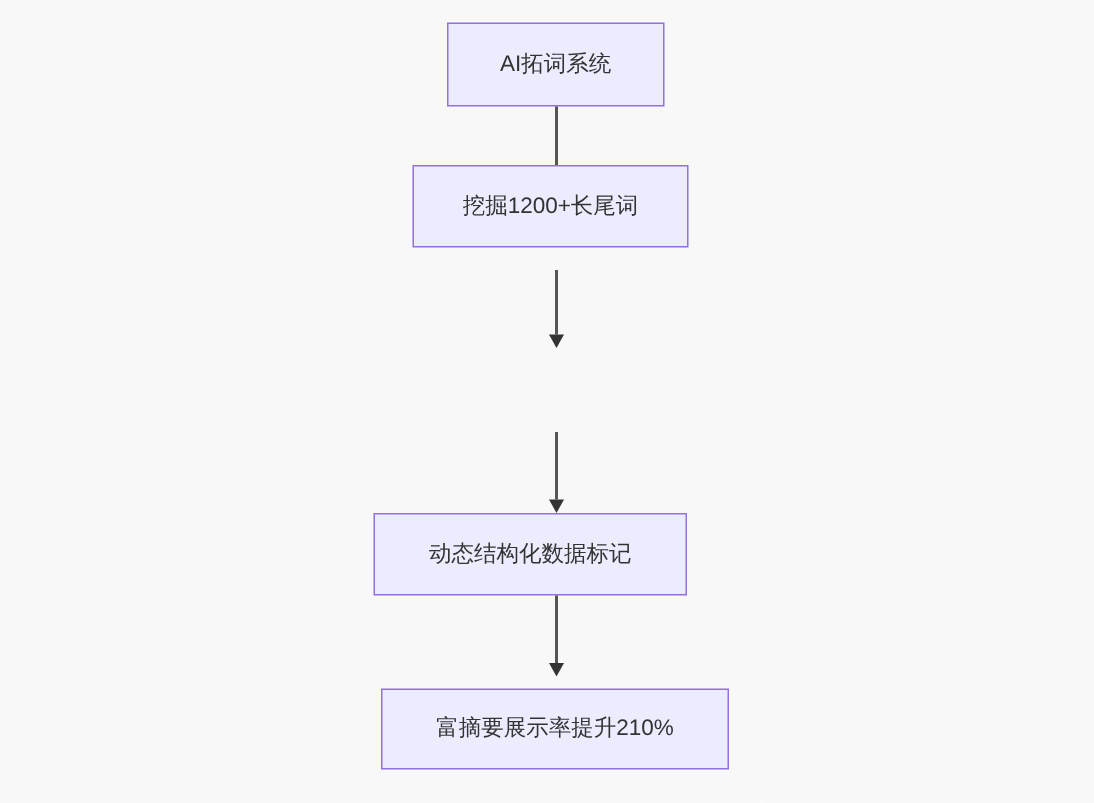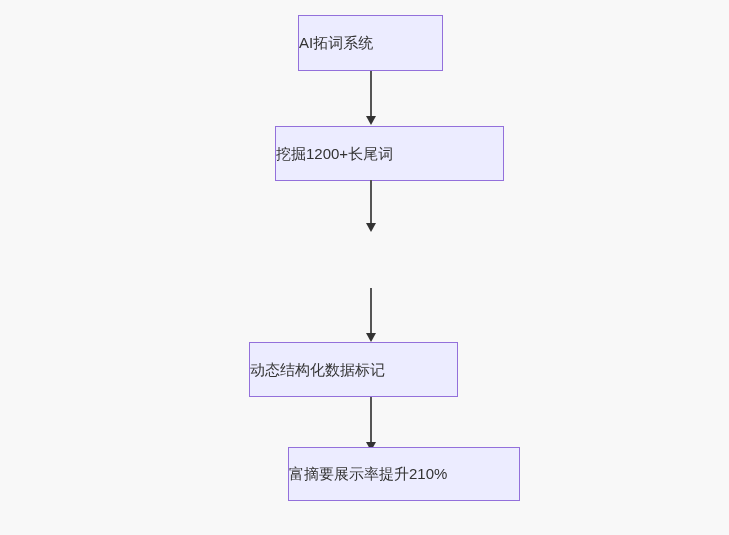--- a/index.html
+++ b/index.html
@@ -14,35 +14,35 @@
     overflow: hidden;
     font-family: "Liberation Sans", "DejaVu Sans", sans-serif;
   }
   .node {
     position: absolute;
     box-sizing: border-box;
     background: #ECECFF;
     border: 1px solid #9370DB;
     display: flex;
     align-items: center;
-    justify-content: flex-start;
+    justify-content: center;
   }
   .node-label {
     color: #333333;
     font-size: 15px;
     line-height: 1.2;
     white-space: nowrap;
     text-align: center;
   }
   
   .n1 { left: 298px; top: 15px;  width: 145px; height: 56px; }
-  .n2 { left: 275px; top: 126px; width: 229px; height: 55px; }
+  .n2 { left: 275px; top: 110px; width: 184px; height: 55px; }
   .n3 { left: 260px; top: 232px; width: 220px; height: 56px; }
   .n4 { left: 249px; top: 342px; width: 209px; height: 55px; }
-  .n5 { left: 254px; top: 447px; width: 232px; height: 54px; margin-left: 34px; }
+  .n5 { left: 254px; top: 459px; width: 232px; height: 54px; }
 
   .edge {
     position: absolute;
     left: 365px;
     width: 12px;
     display: flex;
     flex-direction: column;
     align-items: center;
   }
   .e1 { top: 71px;  height: 54px; }

